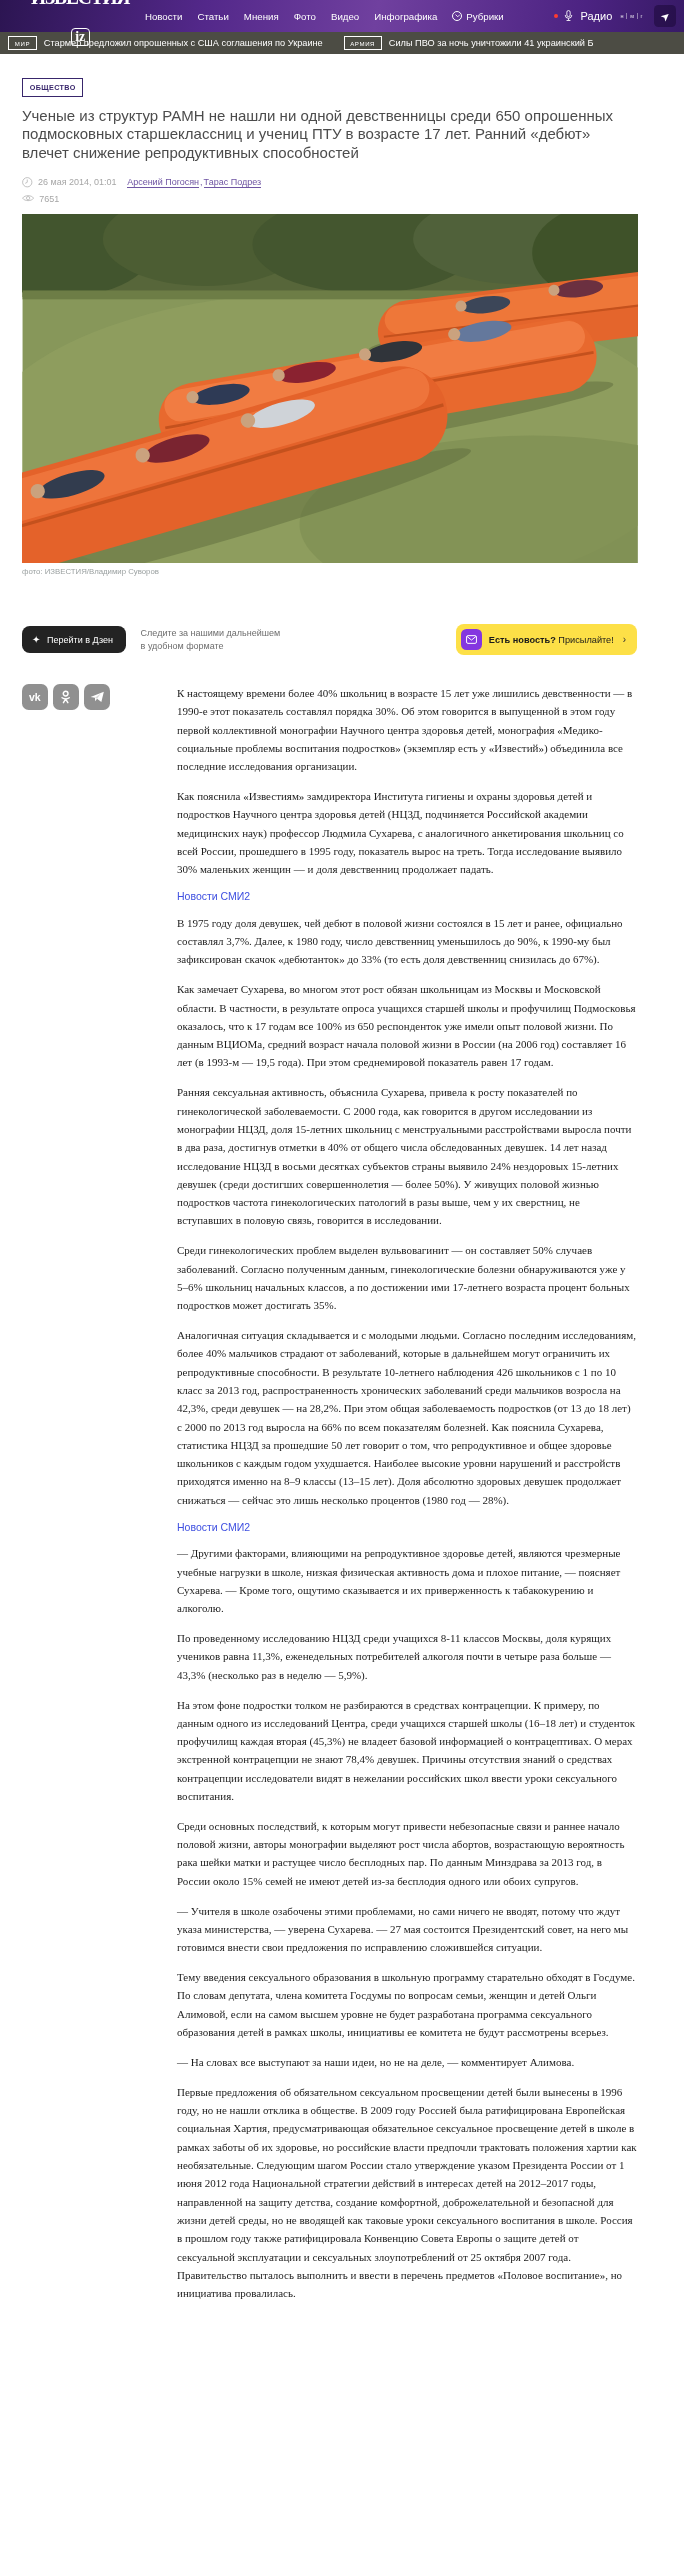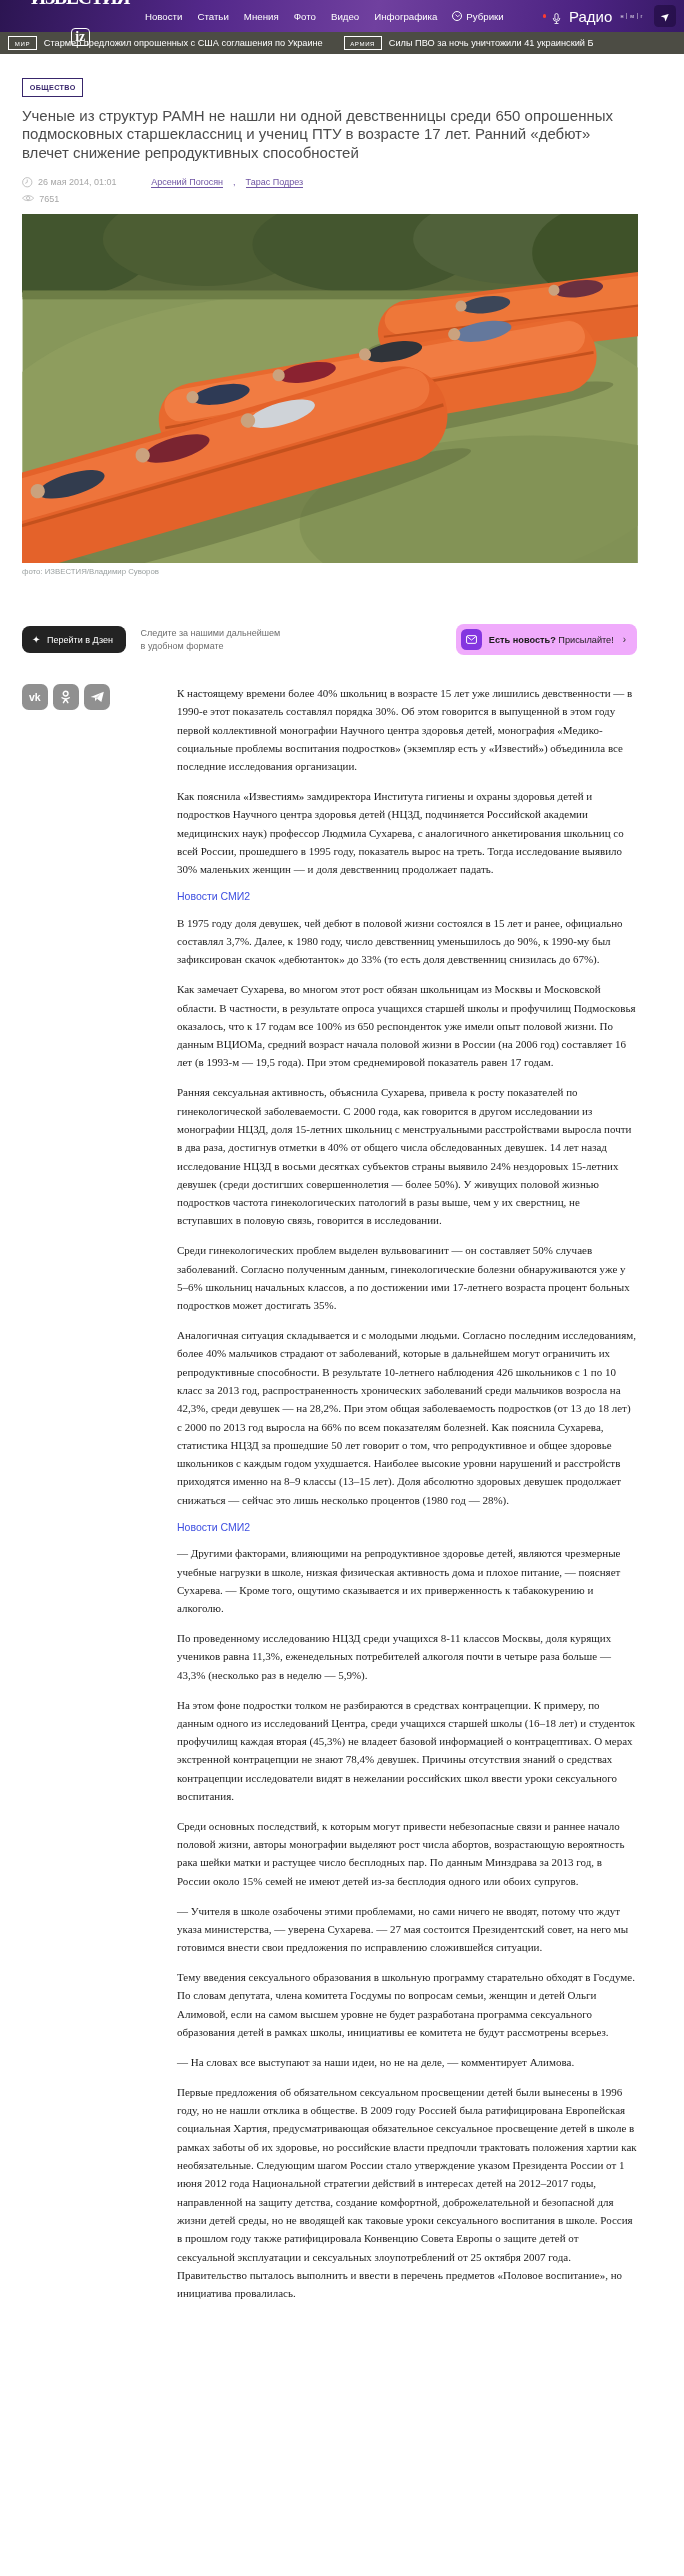--- a/index.html
+++ b/index.html
@@ -42,21 +42,21 @@
     color: #fff; text-decoration: none; font-size: 9.7px; white-space: nowrap;
   }
   .rubrics { display: flex; align-items: center; gap: 3.9px; }
   .rubrics-icon {
     width: 10px; height: 10px; border: 0.8px solid #fff; border-radius: 50%;
     display: inline-flex; align-items: center; justify-content: center;
   }
   .rubrics-icon svg { display: block; }
   .header-right { margin-left: auto; display: flex; align-items: center; gap: 5.5px; }
   .live-dot { width: 3.9px; height: 3.9px; border-radius: 50%; background: #ff3b30; }
-  .radio { display: flex; align-items: flex-end; gap: 8px; font-size: 15px; cursor: pointer; }
+  .radio { display: flex; align-items: flex-end; gap: 8px; font-size: 11px; cursor: pointer; }
   .nmg { display: flex; align-items: center; font-size: 5.5px; opacity: .85; }
   .nmg span { padding: 0 2.8px; border-left: 0.6px solid rgba(255,255,255,.5); }
   .nmg span:first-child { border-left: none; }
   .header-send {
     width: 22px; height: 22px; border-radius: 4.4px;
     background: rgba(20,5,45,.45);
     display: flex; align-items: center; justify-content: center;
     margin-left: 3.3px; cursor: pointer;
   }
   .header-send span { font-size: 11px; transform: rotate(-42deg); display: block; }
@@ -87,21 +87,21 @@
     font-size: 25.5px; line-height: 1.22; font-weight: 700;
     letter-spacing: -0.6px; color: #111;
     max-width: 421px;
   }
   .article-subtitle {
     margin-top: 10px;
     font-size: 15px; line-height: 1.26; color: #4c4c4c;
     max-width: 596px;
   }
   .meta-row { margin-top: 13.3px; display: flex; align-items: center; gap: 5.5px; font-size: 9px; color: #a6a6a6; }
-  .meta-authors { margin-left: 29px; display: flex; align-items: center; gap: 10px; }
+  .meta-authors { margin-left: 5px; display: flex; align-items: center; gap: 1px; }
   .meta-authors a {
     color: #6f55a3; text-decoration: none; border-bottom: 0.6px solid #6f55a3;
     padding-bottom: 0.6px; font-size: 9px;
   }
   .meta-authors .comma { color: #6f55a3; }
   .views-row { margin-top: 5.5px; display: flex; align-items: center; gap: 5px; font-size: 9px; color: #a6a6a6; }
   .micon { display: inline-flex; }
 
   
   .hero { margin-top: 10px; width: 616px; height: 349px; overflow: hidden; }
@@ -111,21 +111,21 @@
   
   .follow-row { margin-top: 48px; display: flex; align-items: center; }
   .dzen-btn {
     background: #232323; color: #fff; border: none; border-radius: 7.8px;
     padding: 8.3px 13.3px 8.3px 10px; font-size: 9px; font-family: "Liberation Sans", sans-serif;
     display: flex; align-items: center; gap: 6.7px; cursor: pointer;
   }
   .dzen-star { font-size: 10px; line-height: 1; }
   .follow-text { margin-left: 14.4px; font-size: 9px; line-height: 1.4; color: #6d6d6d; }
   .news-pill {
-    margin-left: auto; background: #f0abfc; border-radius: 7.8px;
+    margin-left: auto; background: #fde047; border-radius: 7.8px;
     display: flex; align-items: center; gap: 6.7px;
     padding: 5px 11px 5px 5px; cursor: pointer;
   }
   .news-pill-icon {
     width: 21px; height: 21px; border-radius: 5.5px; background: #8436e0;
     display: flex; align-items: center; justify-content: center;
   }
   .news-pill-text { font-size: 9.2px; color: #1a1a1a; }
   .news-pill-text b { font-weight: 700; }
   .news-chevron { font-size: 10px; color: #333; margin-left: 2.2px; }

